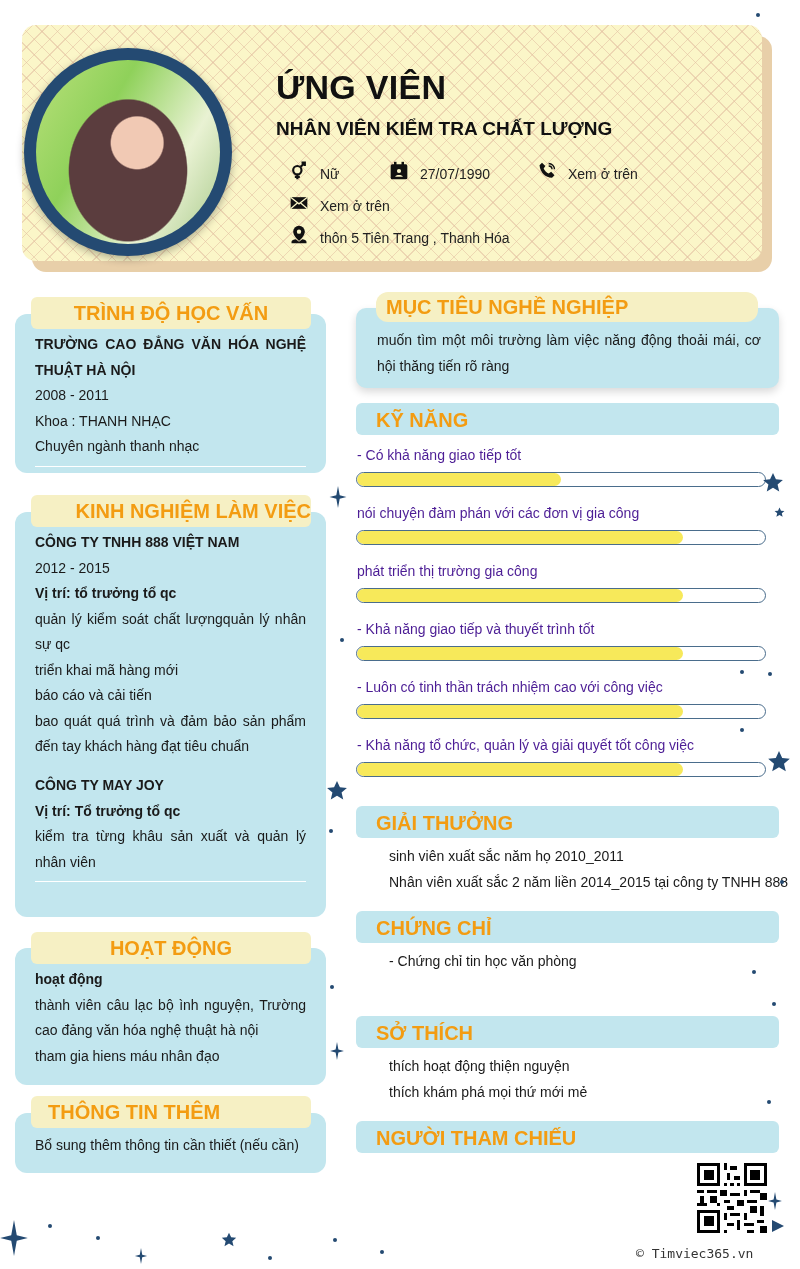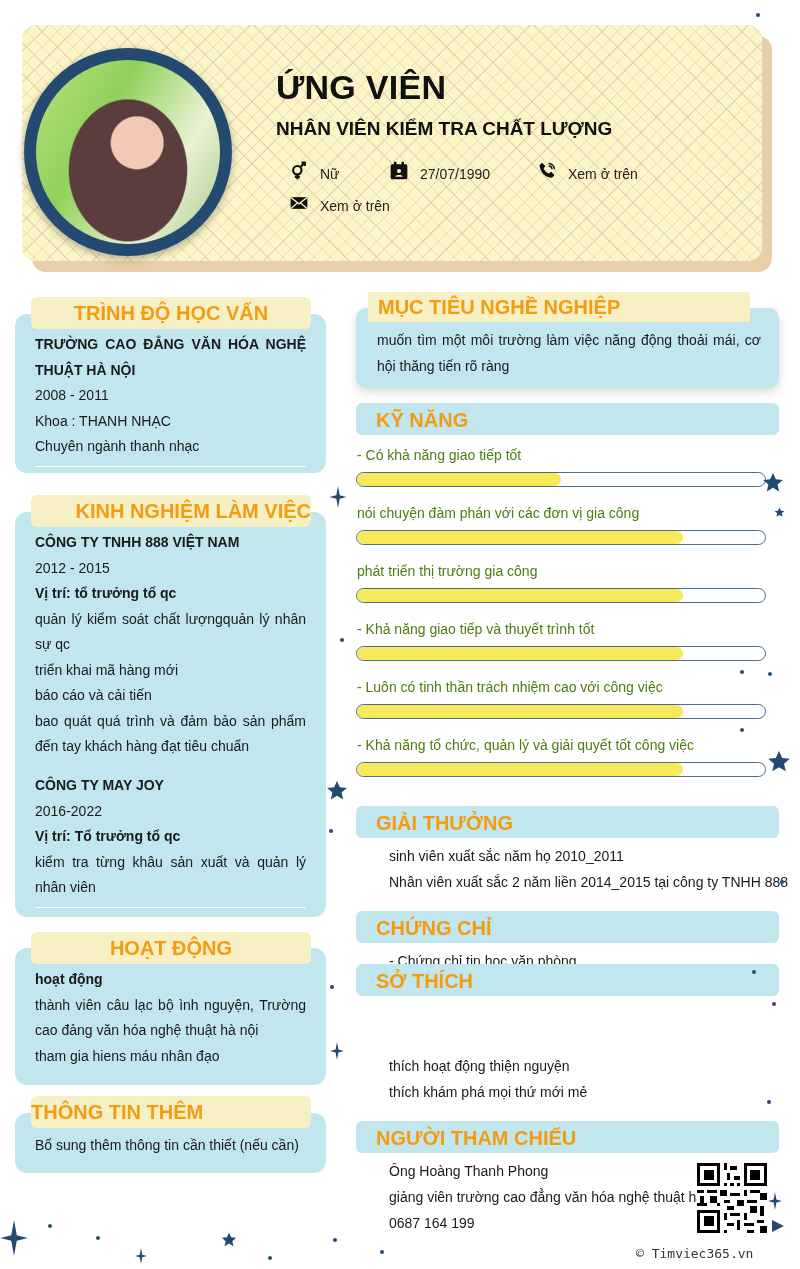--- a/index.html
+++ b/index.html
@@ -29,26 +29,26 @@
   .lbox { position: absolute; left: 15px; width: 311px; background: #c2e6ee; border-radius: 12px; }
   .ltitle { position: absolute; left: 31px; width: 280px; height: 32px; background: #f6f0c4; border-radius: 6px; text-align: center; font-size: 20px; font-weight: bold; color: #f39c12; line-height: 32px; }
   .lcontent { position: absolute; left: 35px; width: 271px; font-size: 14px; line-height: 25.5px; color: #1a1a1a; text-align: justify; }
   .lcontent .b { font-weight: bold; }
   .divider { height: 1px; background: #ffffff; margin-top: 6px; }
 
   
   .rtitle-box { position: absolute; left: 356px; width: 423px; height: 32px; background: #c2e6ee; border-radius: 6px; }
   .rtitle { position: absolute; left: 20px; top: 0; font-size: 20px; font-weight: bold; color: #f39c12; line-height: 34px; }
   .rtext { position: absolute; left: 357px; font-size: 14px; color: #1a1a1a; line-height: 26px; margin-left: 32px; }
-  .skill-label { position: absolute; left: 357px; font-size: 14px; color: #4d7c0f; }
+  .skill-label { position: absolute; left: 357px; font-size: 14px; color: #4c1d95; }
   .bar { position: absolute; left: 356px; width: 410px; height: 15px; border: 1px solid #4a6d8c; border-radius: 8px; background: #fff; overflow: hidden; }
   .bar-fill { height: 100%; background: #f7e95a; border-radius: 8px; }
 
   .goal-box { position: absolute; left: 356px; top: 308px; width: 423px; height: 80px; background: #c2e6ee; border-radius: 10px; box-shadow: 0 4px 8px rgba(0,0,0,0.15); }
-  .goal-title { position: absolute; left: 368px; top: 292px; width: 382px; height: 30px; background: #f6f0c4; border-radius: 0; }
+  .goal-title { position: absolute; left: 376px; top: 292px; width: 382px; height: 30px; background: #f6f0c4; border-radius: 12px; }
   .goal-title span { position: absolute; left: 10px; top: 0; font-size: 20px; font-weight: bold; color: #f39c12; line-height: 30px; }
   .goal-text { position: absolute; left: 377px; top: 327px; width: 384px; font-size: 14px; line-height: 26px; color: #1a1a1a; text-align: justify; }
 
   .qr { position: absolute; left: 697px; top: 1163px; width: 70px; height: 70px; background: #fff; }
   .copyright { position: absolute; left: 636px; top: 1246px; font-family: "DejaVu Sans Mono", monospace; font-size: 13px; color: #333; }
 
   .star { position: absolute; fill: #244a72; }
   .dot { position: absolute; width: 4px; height: 4px; border-radius: 50%; background: #244a72; }
 </style>
 </head>
@@ -95,20 +95,30 @@
     <span>Xem ở trên</span>
   </div>
   <div class="info" style="left:288px; top:192px;">
     <span class="ic">
       <svg viewBox="0 0 24 24">
           <rect x="2" y="5" width="20" height="14"></rect>
           <path d="M2 5l10 8 10-8M2 19l8-7M22 19l-8-7" fill="none" stroke="#fbf6c8" stroke-width="1.5"></path>
         </svg>
     </span>
     <span>Xem ở trên</span>
+  </div>
+  <div class="info" style="left:288px; top:224px;">
+    <span class="ic">
+      <svg viewBox="0 0 24 24">
+          <path d="M12 1a7 7 0 0 0-7 7c0 5 7 11 7 11s7-6 7-11a7 7 0 0 0-7-7z"></path>
+          <circle cx="12" cy="8" r="2.6" fill="#fbf6c8"></circle>
+          <path d="M3 20c0-2 3-3 5-3l4 3 4-3c2 0 5 1 5 3v2H3z"></path>
+        </svg>
+    </span>
+    <span>thôn 5 Tiên Trang , Thanh Hóa</span>
   </div>
 
   <div class="lbox" style="top:314px; height:159px;"></div>
   <div class="ltitle" style="top:297px;">TRÌNH ĐỘ HỌC VẤN</div>
   <div class="lcontent" style="top:332px;">
     <div class="b">TRƯỜNG CAO ĐẲNG VĂN HÓA NGHỆ THUẬT HÀ NỘI</div>
     <div>2008 - 2011</div>
     <div>Khoa : THANH NHẠC</div>
     <div>Chuyên ngành thanh nhạc</div>
     <div class="divider"></div>
@@ -120,36 +130,35 @@
     <div class="b">CÔNG TY TNHH 888 VIỆT NAM</div>
     <div>2012 - 2015</div>
     <div class="b">Vị trí: tổ trưởng tổ qc</div>
     <div>quản lý kiểm soát chất lượngquản lý nhân sự qc</div>
     <div>triển khai mã hàng mới</div>
     <div>báo cáo và cải tiến</div>
     <div>bao quát quá trình và đảm bảo sản phẩm đến tay khách hàng đạt tiêu chuẩn</div>
   </div>
   <div class="lcontent" style="top:773px;">
     <div class="b">CÔNG TY MAY JOY</div>
-    <div>2016-2022</div>
     <div class="b">Vị trí: Tổ trưởng tổ qc</div>
     <div>kiểm tra từng khâu sản xuất và quản lý nhân viên</div>
     <div class="divider"></div>
   </div>
 
   <div class="lbox" style="top:948px; height:137px;"></div>
   <div class="ltitle" style="top:932px;">HOẠT ĐỘNG</div>
   <div class="lcontent" style="top:967px;">
     <div class="b">hoạt động</div>
     <div>thành viên câu lạc bộ ình nguyện, Trường cao đảng văn hóa nghệ thuật hà nội</div>
     <div>tham gia hiens máu nhân đạo</div>
   </div>
 
   <div class="lbox" style="top:1113px; height:60px;"></div>
-  <div class="ltitle" style="top:1096px; text-align:left; padding-left:0;">THÔNG TIN THÊM</div>
+  <div class="ltitle" style="top:1096px; text-align:left; padding-left:17px;">THÔNG TIN THÊM</div>
   <div class="lcontent" style="top:1133px;">Bổ sung thêm thông tin cần thiết (nếu cần)</div>
 
   <div class="goal-box"></div>
   <div class="goal-title">
     <span>MỤC TIÊU NGHỀ NGHIỆP</span>
   </div>
   <div class="goal-text">muốn tìm một môi trường làm việc năng động thoải mái, cơ hội thăng tiến rõ ràng</div>
 
   <div class="rtitle-box" style="top:403px;">
     <span class="rtitle">KỸ NĂNG</span>
@@ -187,35 +196,30 @@
     <div>Nhân viên xuất sắc 2 năm liền 2014_2015 tại công ty TNHH 888</div>
   </div>
 
   <div class="rtitle-box" style="top:911px;">
     <span class="rtitle">CHỨNG CHỈ</span>
   </div>
   <div class="rtext" style="top:948px;">
     <div>- Chứng chỉ tin học văn phòng</div>
   </div>
 
-  <div class="rtitle-box" style="top:964px;">
+  <div class="rtitle-box" style="top:1016px;">
     <span class="rtitle">SỞ THÍCH</span>
   </div>
   <div class="rtext" style="top:1053px;">
     <div>thích hoạt động thiện nguyện</div>
     <div>thích khám phá mọi thứ mới mẻ</div>
   </div>
 
   <div class="rtitle-box" style="top:1121px;">
     <span class="rtitle">NGƯỜI THAM CHIẾU</span>
-  </div>
-  <div class="rtext" style="top:1158px;">
-    <div>Ông Hoàng Thanh Phong</div>
-    <div>giảng viên trường cao đẳng văn hóa nghệ thuật hà nội</div>
-    <div>0687 164 199</div>
   </div>
 
   <svg class="qr" viewBox="0 0 21 21" shape-rendering="crispEdges">
     <rect width="21" height="21" fill="#fff"></rect>
     <g fill="#000">
       <rect x="0" y="0" width="7" height="7"></rect>
         <rect x="1" y="1" width="5" height="5" fill="#fff"></rect>
         <rect x="2" y="2" width="3" height="3"></rect>
       <rect x="14" y="0" width="7" height="7"></rect>
         <rect x="15" y="1" width="5" height="5" fill="#fff"></rect>

